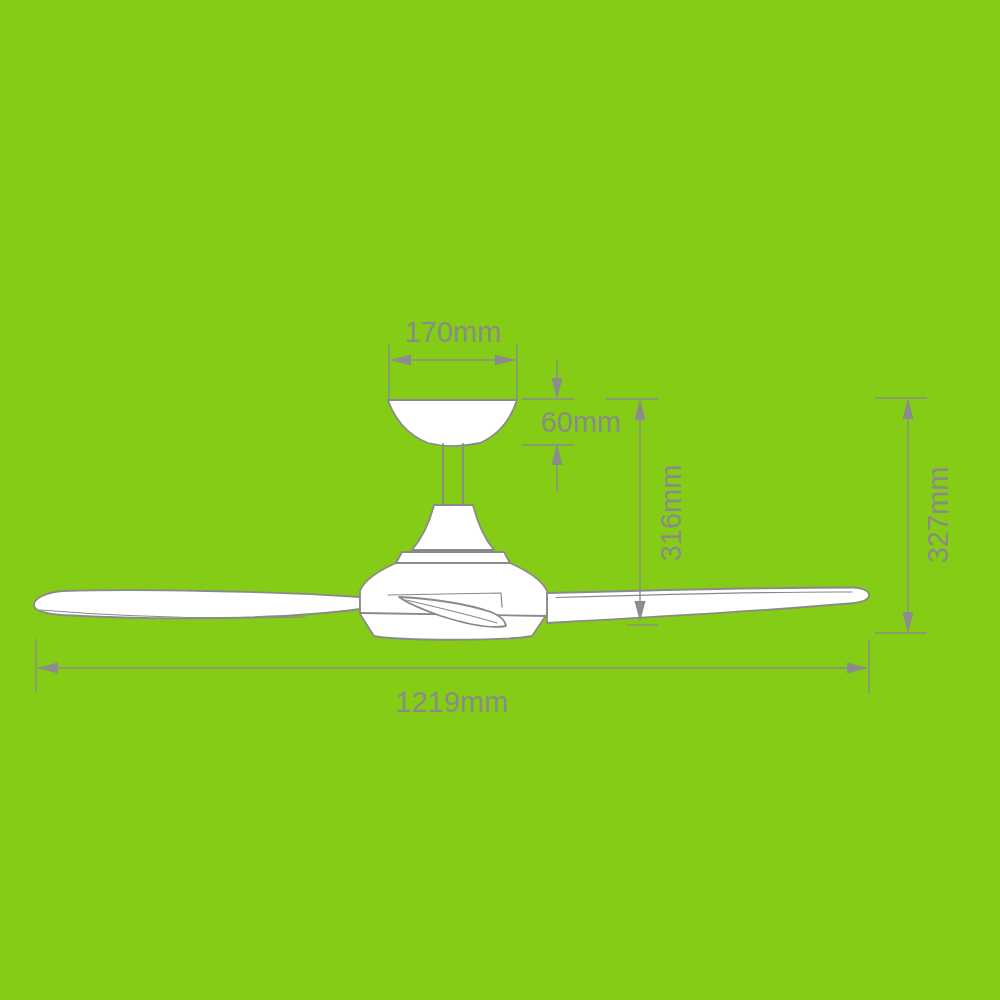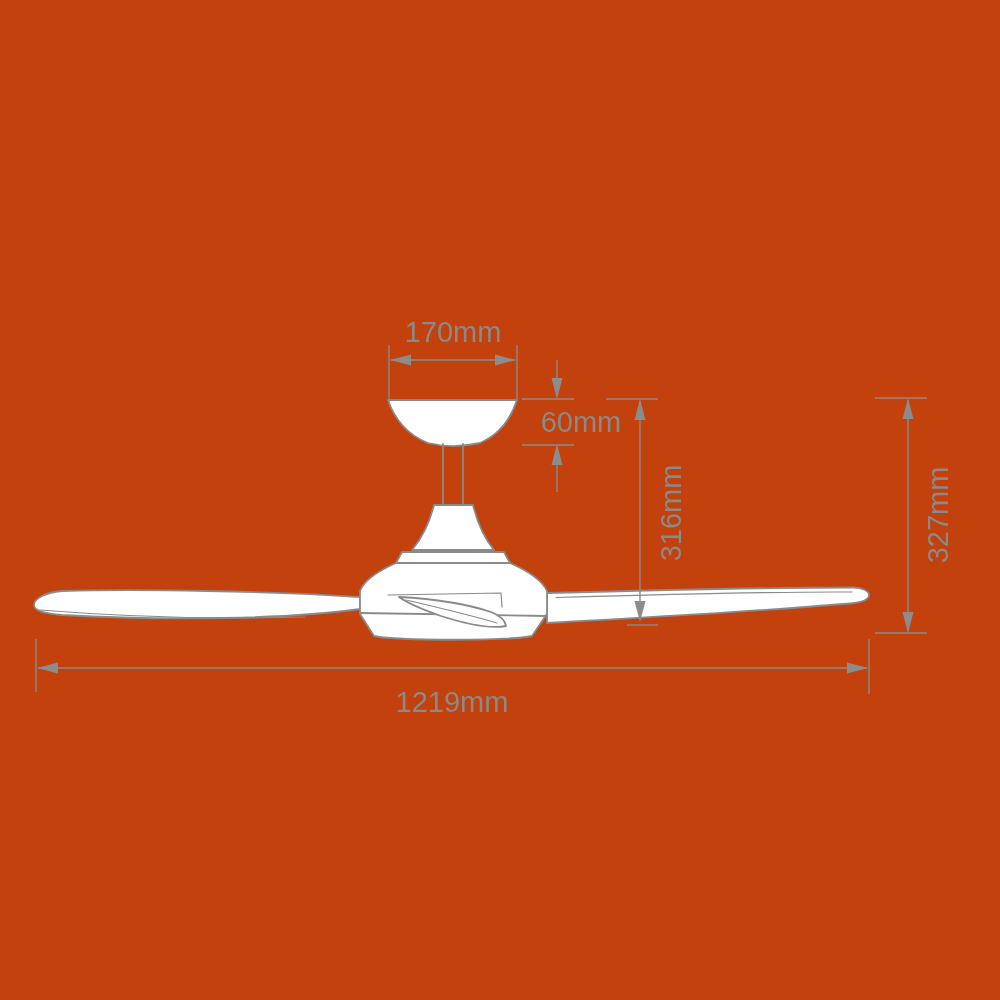--- a/index.html
+++ b/index.html
@@ -8,21 +8,21 @@
     background: #ffffff;
     width: 1000px;
     height: 1000px;
     overflow: hidden;
     font-family: "Liberation Sans", sans-serif;
   }
   .stage {
     position: relative;
     width: 1000px;
     height: 1000px;
-    background: #c2410c;
+    background: #84cc16;
   }
   svg { display: block; }
   .dim-text {
     font-family: "Liberation Sans", sans-serif;
     font-size: 29px;
     fill: #8a8a8a;
   }
   .fan-line {
     stroke: #8a8a8a;
     stroke-width: 1.8;

